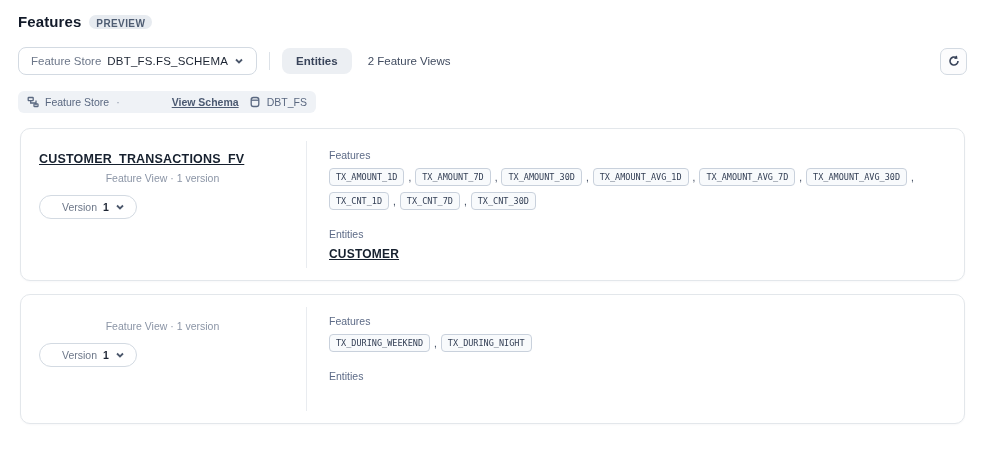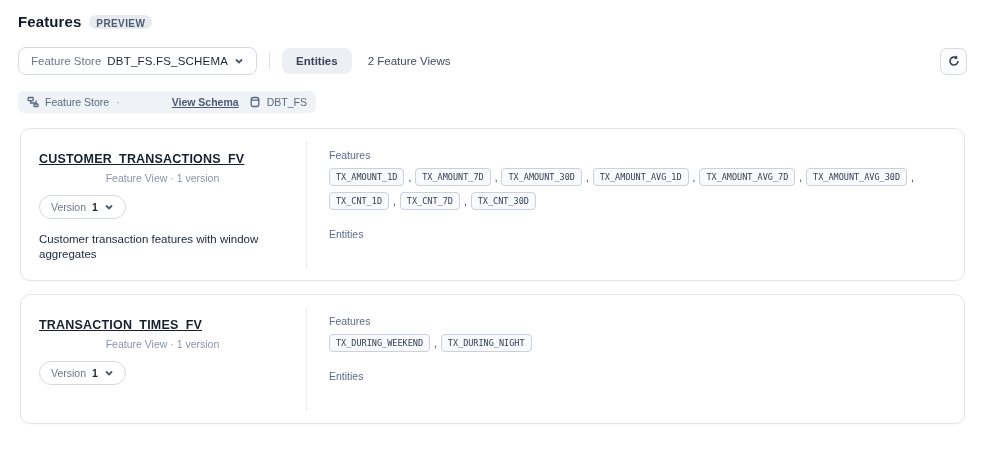--- a/index.html
+++ b/index.html
@@ -34,21 +34,21 @@
   .crumb .db { margin-left: 4px; }
 
   
   .cards { margin: 15px 20px 0; display: flex; flex-direction: column; gap: 13px; }
   .card { border: 1px solid #e3e7eb; border-radius: 10px; background: #fff; display: flex; box-shadow: 0 1px 2px rgba(25,35,55,.03); }
   .card-left { width: 285px; flex: 0 0 285px; padding: 20px 20px 18px 18px; }
   .card-right { flex: 1; border-left: 1px solid #e9ecf0; margin: 12px 0; padding: 8px 14px 6px 22px; }
   .fv-title { font-size: 12.5px; font-weight: bold; color: #16202e; text-decoration: underline; letter-spacing: .2px; cursor: pointer; display: inline-block; }
   .fv-sub { font-size: 10.5px; color: #8b95a6; margin-top: 5px; text-align: center; }
   .ver-pill { display: inline-flex; align-items: center; gap: 6px; border: 1px solid #d3dae2; border-radius: 14px; padding: 5px 11px; margin-top: 11px; background: #fff; cursor: pointer; }
-  .ver-pill .lbl { font-size: 10.5px; color: #6d7789; }
+  .ver-pill .lbl { font-size: 10.5px; color: #6d7789; margin-left: 11px; }
   .ver-pill .val { font-size: 10.5px; font-weight: bold; color: #1d2533; }
   .fv-desc { font-size: 11.5px; color: #222c3d; margin-top: 13px; line-height: 1.32; max-width: 245px; }
   .sec-label { font-size: 10.5px; color: #5d6b87; }
   .chip-wrap { display: flex; flex-wrap: wrap; align-items: flex-end; margin-top: 7px; row-gap: 6px; max-width: 625px; }
   .chip-group { display: inline-flex; align-items: center; margin-right: 4px; }
   .chip { font-family: "DejaVu Sans Mono", monospace; font-size: 8.5px; color: #323e54; background: #f8fafc; border: 1px solid #c9d1dc; border-radius: 4px; padding: 3px 6px; white-space: nowrap; }
   .chip-comma { font-size: 10px; color: #323e54; margin-left: 4px; }
   .entities-sec { margin-top: 18px; }
   .entity-link { display: inline-block; font-size: 12px; font-weight: bold; color: #16202e; text-decoration: underline; letter-spacing: .2px; margin-top: 7px; margin-right: 14px; cursor: pointer; }
 </style>
@@ -106,21 +106,20 @@
     <div class="card-left">
       <a class="fv-title">CUSTOMER_TRANSACTIONS_FV</a>
       <div class="fv-sub">Feature View · 1 version</div>
       <button class="ver-pill">
         <span class="lbl">Version</span>
         <span class="val">1</span>
         <svg class="chev" viewBox="0 0 10 10">
             <polyline points="2,3.5 5,6.5 8,3.5"></polyline>
           </svg>
       </button>
-      <div class="fv-desc">Customer transaction features with window aggregates</div>
     </div>
     <div class="card-right">
       <div class="sec-label">Features</div>
       <div class="chip-wrap">
           <span class="chip-group">
             <span class="chip">TX_AMOUNT_1D</span>
             <span class="chip-comma">,</span>
           </span>
           <span class="chip-group">
             <span class="chip">TX_AMOUNT_7D</span>
@@ -149,27 +148,27 @@
           <span class="chip-group">
             <span class="chip">TX_CNT_7D</span>
             <span class="chip-comma">,</span>
           </span>
           <span class="chip-group">
             <span class="chip">TX_CNT_30D</span>
           </span>
         </div>
       <div class="entities-sec">
         <div class="sec-label">Entities</div>
+        <div><a class="entity-link">CUSTOMER</a></div>
       </div>
     </div>
   </div>
 
   <div class="card" style="min-height:130px">
     <div class="card-left">
-      <a class="fv-title">TRANSACTION_TIMES_FV</a>
       <div class="fv-sub">Feature View · 1 version</div>
       <button class="ver-pill">
         <span class="lbl">Version</span>
         <span class="val">1</span>
         <svg class="chev" viewBox="0 0 10 10">
             <polyline points="2,3.5 5,6.5 8,3.5"></polyline>
           </svg>
       </button>
     </div>
     <div class="card-right">

